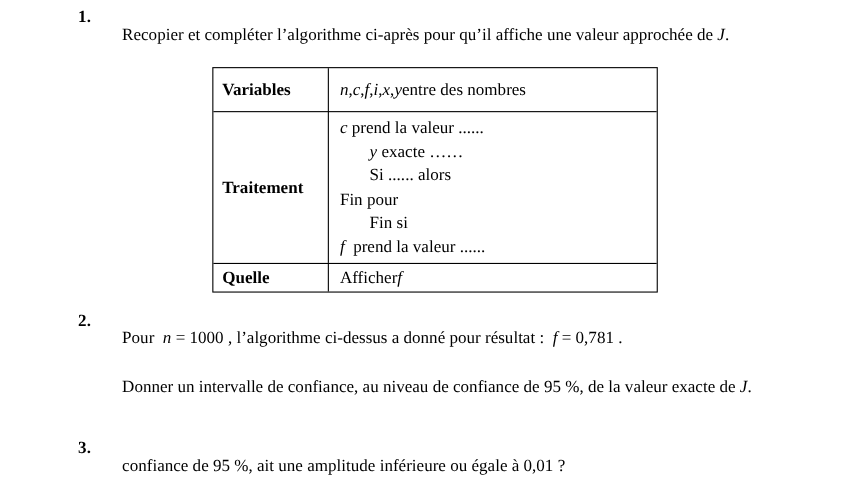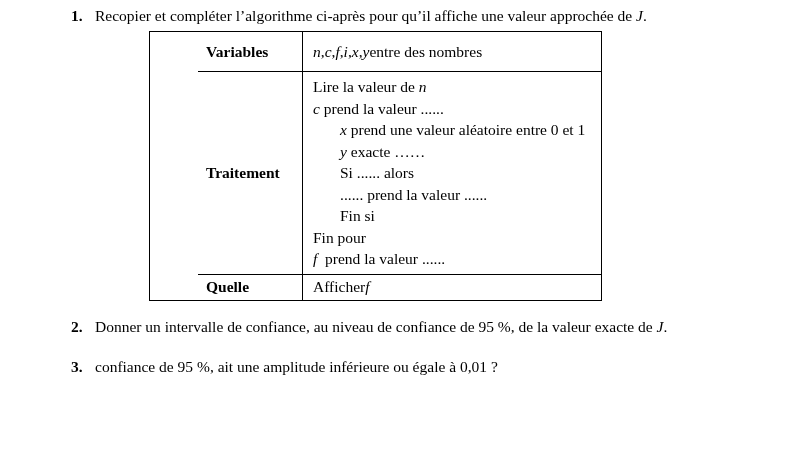--- a/index.html
+++ b/index.html
@@ -5,29 +5,28 @@
   html,body { margin:0; padding:0; background:#ffffff; }
   .page {
     position:relative; width:789px; height:450px; overflow:hidden;
     background:#ffffff; color:#000000;
     font-family:"Liberation Serif","DejaVu Serif",serif;
     font-size:15.5px; box-sizing:border-box; padding-top:3px;
   }
   .item { display:flex; }
   .item .num { flex:0 0 24px; margin-left:71px; font-weight:bold; }
   .item-body { width:636px; }
-  .item-body p { margin:0; }
+  .item-body p { margin:16px; }
   .lh26, .lh26 p { line-height:26px; }
   .lh28, .lh28 p { line-height:28px; }
   .justify-full { text-align:justify; text-align-last:justify; }
   .algo-table {
     display:grid; grid-template-columns:105px 298px; grid-template-rows:39px auto 26px;
-    border:1.5px solid #000; width:max-content; margin-left:54px; margin-top:2px;
+    border:1.5px solid #000; width:max-content; margin-left:98px; margin-top:2px;
     line-height:normal;
-    padding-left:48px;
   }
   .cell { box-sizing:border-box; }
   .cell.head {
     border-right:1.5px solid #000; font-weight:bold;
     display:flex; align-items:center; padding-left:8px;
   }
   .cell.body { padding-left:10px; }
   .cell.vcenter { display:flex; align-items:center; }
   .rowline { border-top:1.5px solid #000; }
   .algo-lines { padding:4px 0 4px 10px; }
@@ -58,43 +57,41 @@
             <i>i</i>
             <span>, </span>
             <i>x</i>
             <span>, </span>
             <i>y</i>
             <span> entre des nombres</span>
           </div>
 
         <div class="cell head rowline">Traitement</div>
         <div class="cell rowline algo-lines">
-            <div class="algo-line indent-0"><span>Lire la valeur de </span><i>n</i></div>
             <div class="algo-line indent-0"><i>c</i><span> prend la valeur ......</span></div>
-            <div class="algo-line indent-1"><i>x</i><span> prend une valeur aléatoire entre 0 et 1</span></div>
             <div class="algo-line indent-1"><i>y</i><span> exacte ……</span></div>
             <div class="algo-line indent-1"><span>Si ...... alors</span></div>
-            <div class="algo-line indent-1"><span>...... prend la valeur ......</span></div>
+            <div class="algo-line indent-0"><span>Fin pour</span></div>
             <div class="algo-line indent-1"><span>Fin si</span></div>
-            <div class="algo-line indent-0"><span>Fin pour</span></div>
             <div class="algo-line indent-0"><i>f</i><span>&nbsp; prend la valeur ......</span></div>
           </div>
 
         <div class="cell head rowline">Quelle</div>
         <div class="cell body vcenter rowline">
             <span>Afficher </span>
             <i>f</i>
           </div>
       </div>
     </div>
   </div>
 
   <div class="item lh28 mt-item2">
     <span class="num">2.</span>
     <div class="item-body">
+      <p><span>Pour &nbsp;</span><i>n</i><span>&nbsp;= 1000 , l’algorithme ci-dessus a donné pour résultat : &nbsp;</span><i>f</i><span>&nbsp;= 0,781 .</span></p>
       <p><span>Donner un intervalle de confiance, au niveau de confiance de 95 %, de la valeur exacte de </span><i>J</i><span>.</span></p>
     </div>
   </div>
 
   <div class="item lh26 mt-item3">
     <span class="num">3.</span>
     <div class="item-body">
       <p><span>confiance de 95 %, ait une amplitude inférieure ou égale à 0,01 ?</span></p>
     </div>
   </div>

